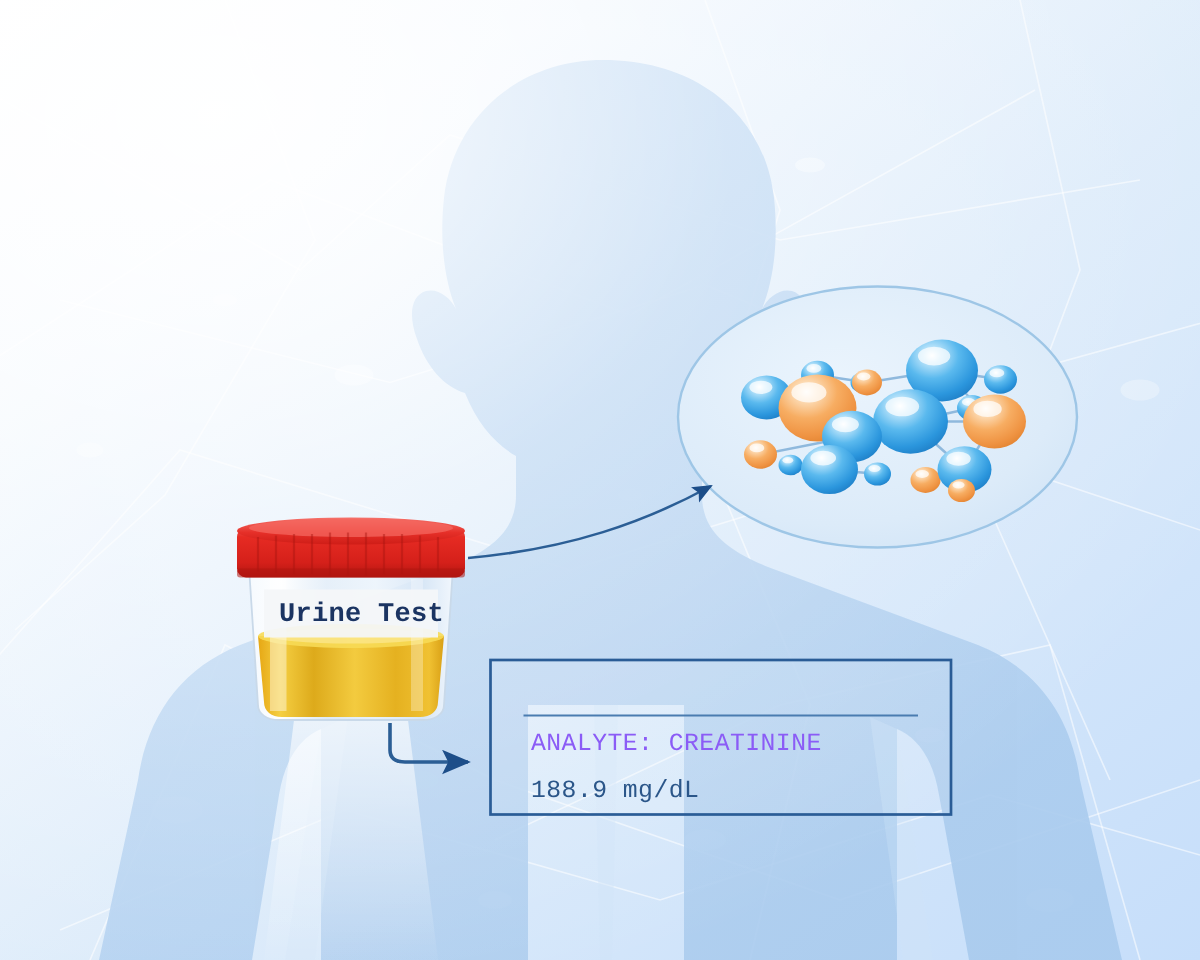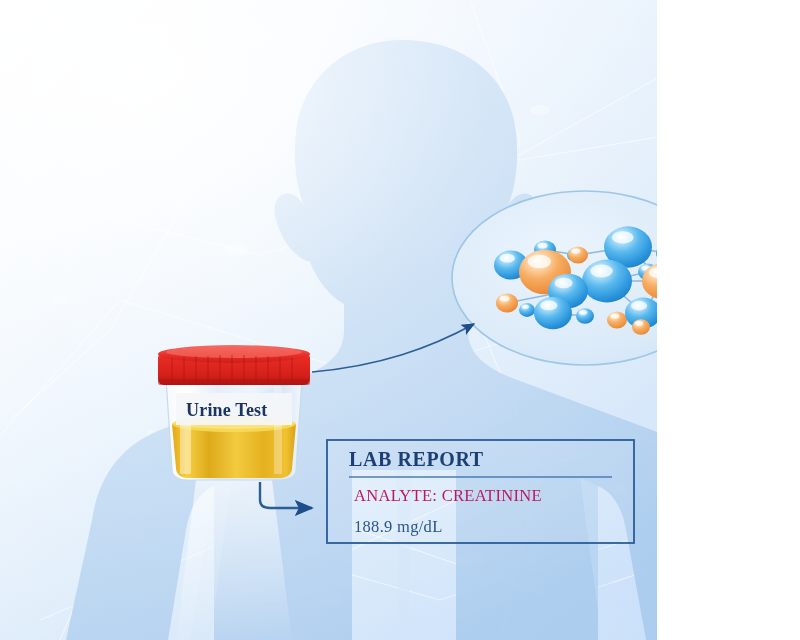--- a/index.html
+++ b/index.html
@@ -2,24 +2,24 @@
 <html><head>
 <meta charset="utf-8">
 <style>
   html, body {
     margin: 0;
     padding: 0;
     background: #ffffff;
   }
   #scene {
     position: relative;
-    width: 657px;
+    width: 800px;
     height: 640px;
     overflow: hidden;
-    font-family: Liberation Serif, serif;
+    font-family: Liberation Mono, monospace;
   }
   #scene svg.layer {
     position: absolute;
     top: 0;
     left: 0;
     width: 800px;
     height: 640px;
   }
   .txt {
     position: absolute;
@@ -32,21 +32,21 @@
     font-size: 20px;
     font-weight: bold;
     letter-spacing: 0.6px;
     color: #1b3f73;
   }
   #lab-analyte {
     left: 354px;
     top: 486px;
     font-size: 16.5px;
     letter-spacing: 0.3px;
-    color: #be185d;
+    color: #8b5cf6;
   }
   #lab-value {
     left: 354px;
     top: 517px;
     font-size: 16.5px;
     letter-spacing: 0.3px;
     color: #2b5689;
   }
   #cup-label-text {
     left: 186px;
@@ -370,19 +370,18 @@
     <path d="M 260 482 L 260 500 Q 260 508 270 508 L 312 508" fill="none" stroke="#2b5e95" stroke-width="2.4" marker-end="url(#arrowHead)"></path>
 
     <g>
       <rect x="327" y="440" width="307" height="103" fill="#ffffff" fill-opacity="0.10" stroke="#2a5c96" stroke-width="1.8"></rect>
       <line x1="349" y1="477" x2="612" y2="477" stroke="#4a7cb0" stroke-width="1.4"></line>
     </g>
   </svg>
 
   <div class="txt" id="cup-label-text">Urine Test</div>
 
-  <div class="txt" id="lab-title">LAB REPORT</div>
 
   <div class="txt" id="lab-analyte">ANALYTE: CREATININE</div>
 
   <div class="txt" id="lab-value">188.9 mg/dL</div>
 
 </div>
 
 </body></html>

